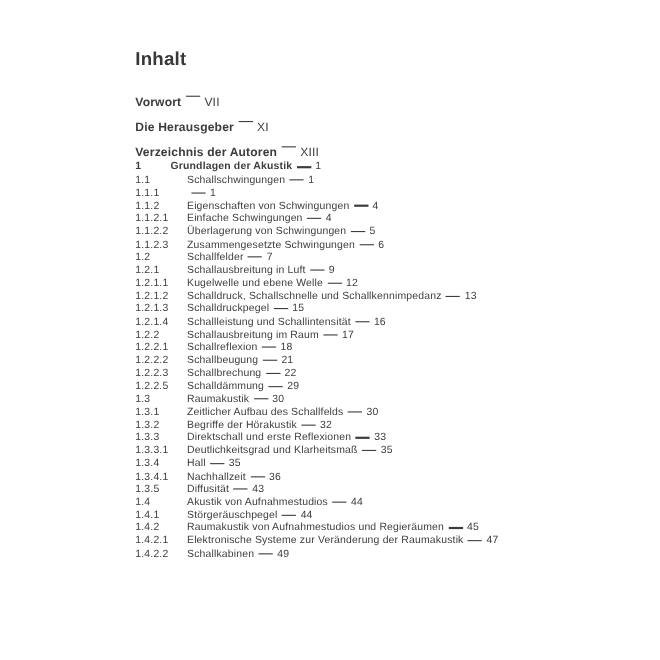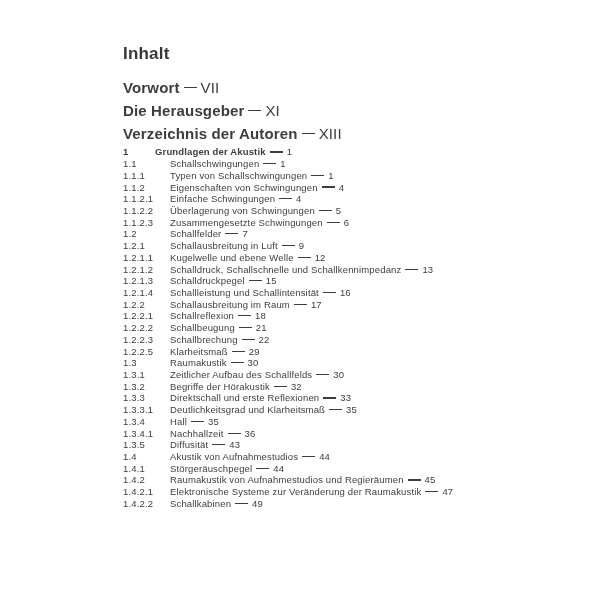--- a/index.html
+++ b/index.html
@@ -23,23 +23,23 @@
     letter-spacing: 0.2px;
     color: #383838;
   }
   .front-matter {
     position: absolute;
     left: 123px;
     top: 76px;
   }
   .fm-row {
     display: flex;
-    align-items: center;
+    align-items: flex-end;
     height: 23px;
-    font-size: 15px;
+    font-size: 11px;
     font-weight: 700;
     letter-spacing: 0.15px;
   }
   .entries {
     position: absolute;
     left: 123px;
     top: 146px;
   }
   .toc-row {
     display: flex;
@@ -103,21 +103,20 @@
 
       <div class="toc-row">
         <span class="num">1.1</span>
         <span class="t">Schallschwingungen</span>
         <span class="dash"></span>
         <span class="pg">1</span>
       </div>
 
       <div class="toc-row">
         <span class="num">1.1.1</span>
-        <span class="t">Typen von Schallschwingungen</span>
         <span class="dash"></span>
         <span class="pg">1</span>
       </div>
 
       <div class="toc-row">
         <span class="num">1.1.2</span>
         <span class="t">Eigenschaften von Schwingungen</span>
         <span class="dash"></span>
         <span class="pg">4</span>
       </div>
@@ -209,21 +208,21 @@
       <div class="toc-row">
         <span class="num">1.2.2.3</span>
         <span class="t">Schallbrechung</span>
         <span class="dash"></span>
         <span class="pg">22</span>
       </div>
 
 
       <div class="toc-row">
         <span class="num">1.2.2.5</span>
-        <span class="t">Klarheitsmaß</span>
+        <span class="t">Schalldämmung</span>
         <span class="dash"></span>
         <span class="pg">29</span>
       </div>
 
       <div class="toc-row">
         <span class="num">1.3</span>
         <span class="t">Raumakustik</span>
         <span class="dash"></span>
         <span class="pg">30</span>
       </div>

